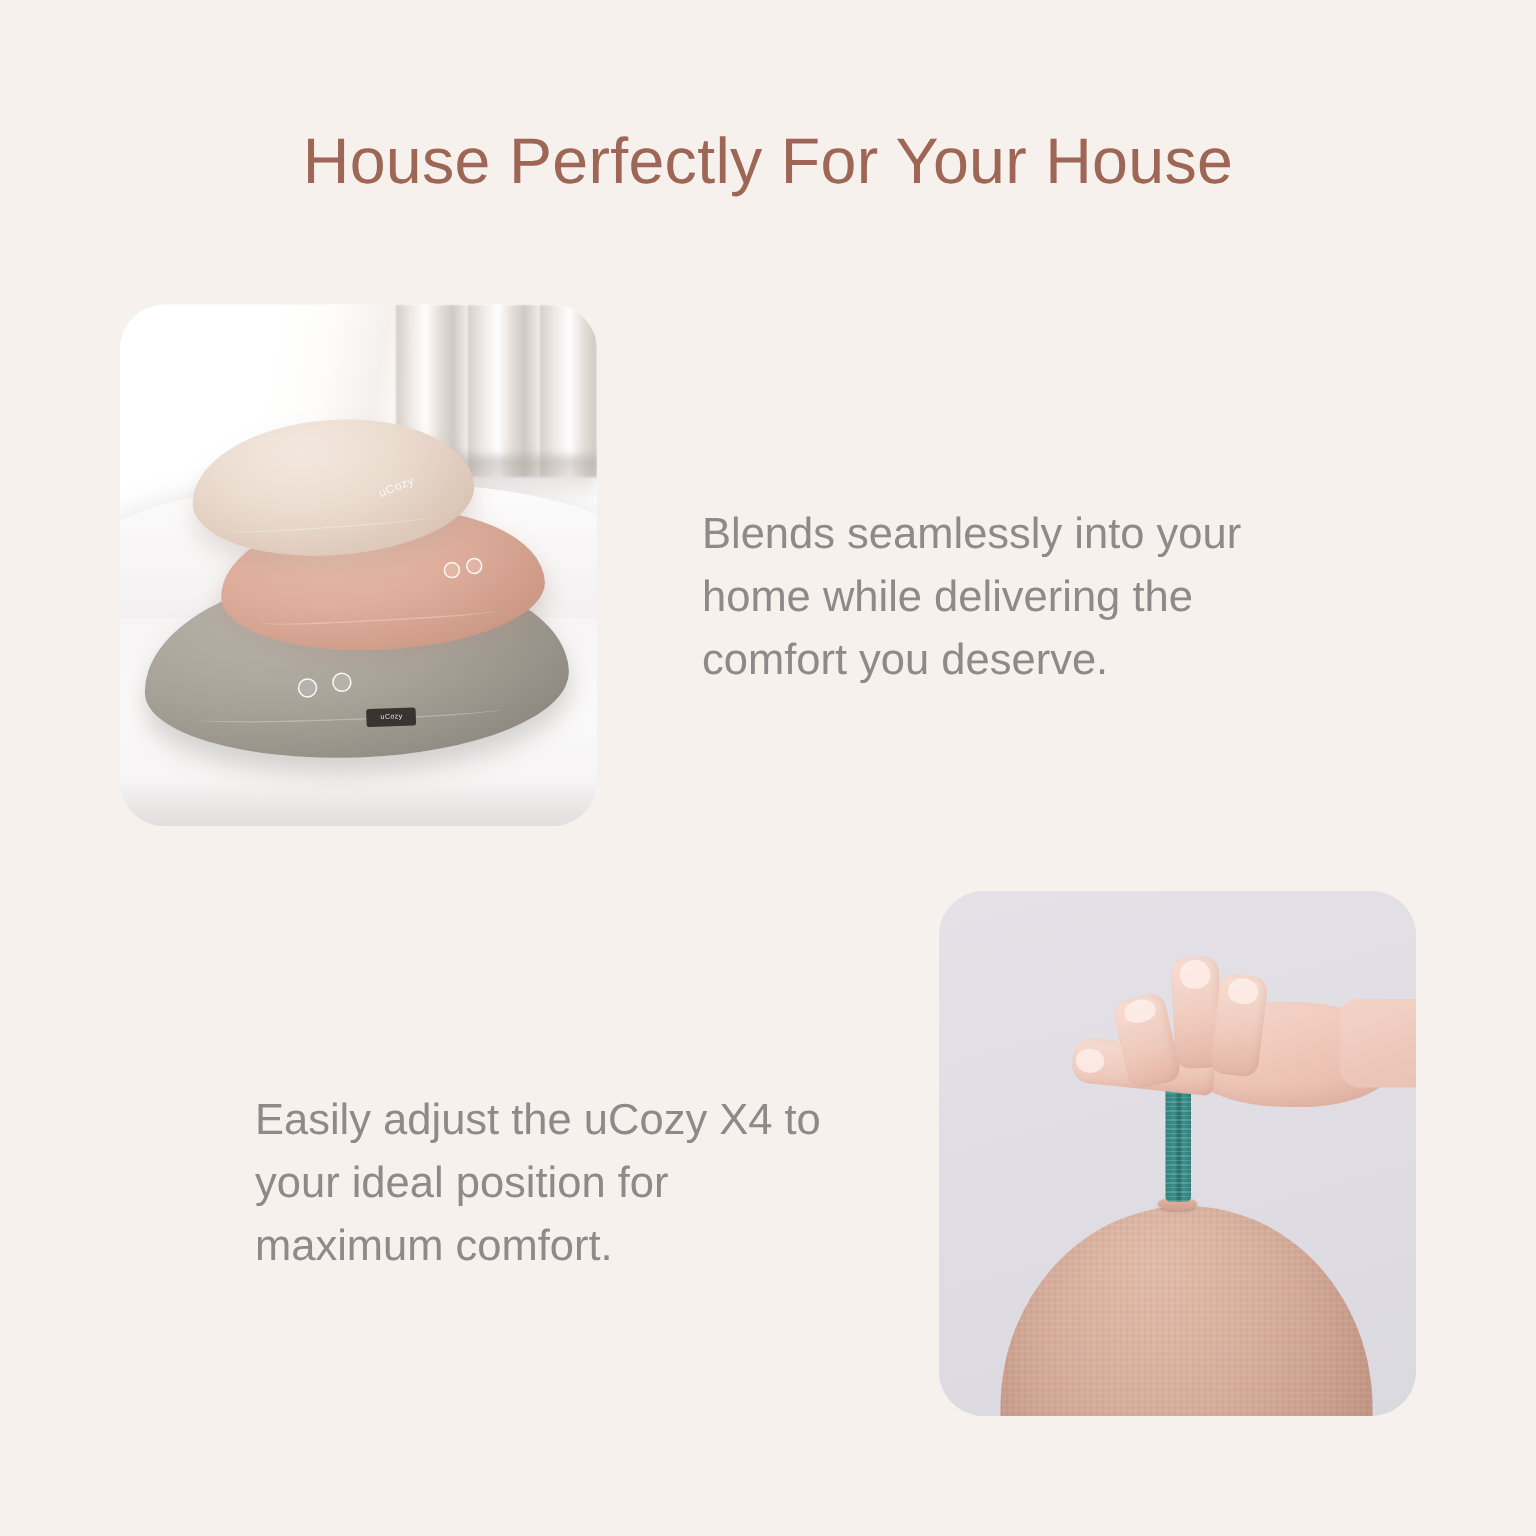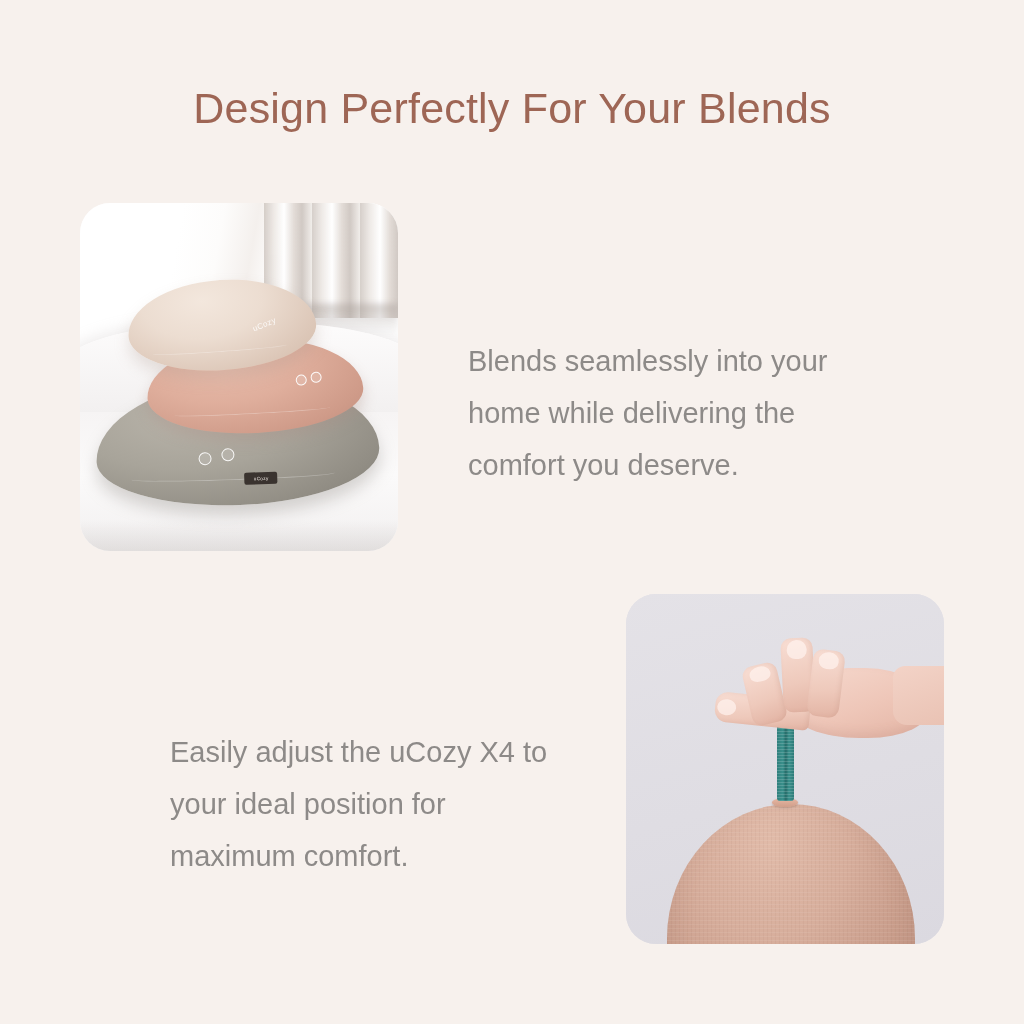--- a/index.html
+++ b/index.html
@@ -34,21 +34,21 @@
     color: #9e6655;
     font-weight: 400;
     white-space: nowrap;
   }
 
   
   .copy {
     position: absolute;
     color: #8d8a88;
     font-size: 29px;
-    line-height: 52px;
+    line-height: 42px;
     font-weight: 400;
   }
   .copy-right {
     left: 468px;
     top: 335px;
     width: 400px;
     text-align: left;
   }
   .copy-left {
     left: 170px;
@@ -331,21 +331,21 @@
     top: 3%;
     border-radius: 50% 50% 44% 44%;
     background: rgba(255,242,238,.72);
   }
 </style>
 </head>
 <body>
 
 <div class="page">
 
-  <div class="title">Design Perfectly For Your Blends</div>
+  <div class="title">House Perfectly For Your House</div>
 
   <div class="photo photo-top">
     <div class="window"></div>
     <div class="blinds"></div>
     <div class="blind-shadow"></div>
     <div class="sofa-back"></div>
     <div class="sofa-seat">
       <div class="seat-shadow"></div>
     </div>
 

